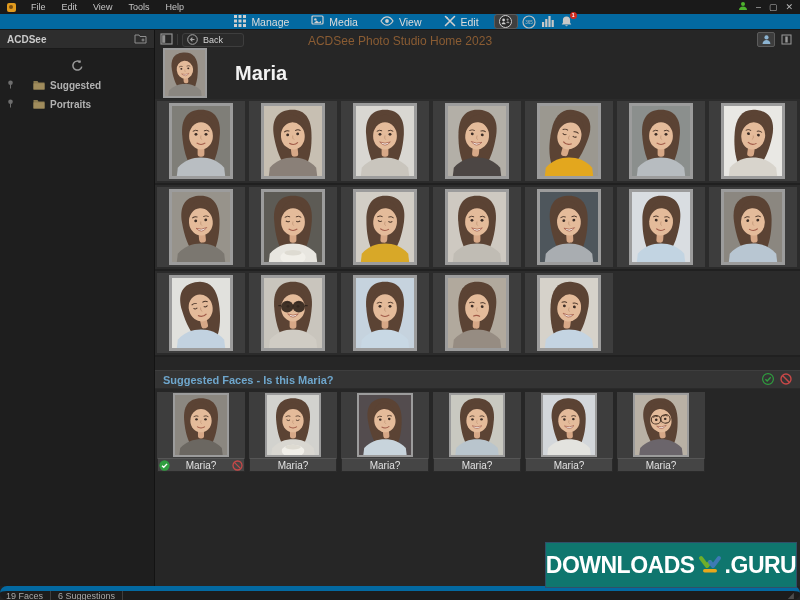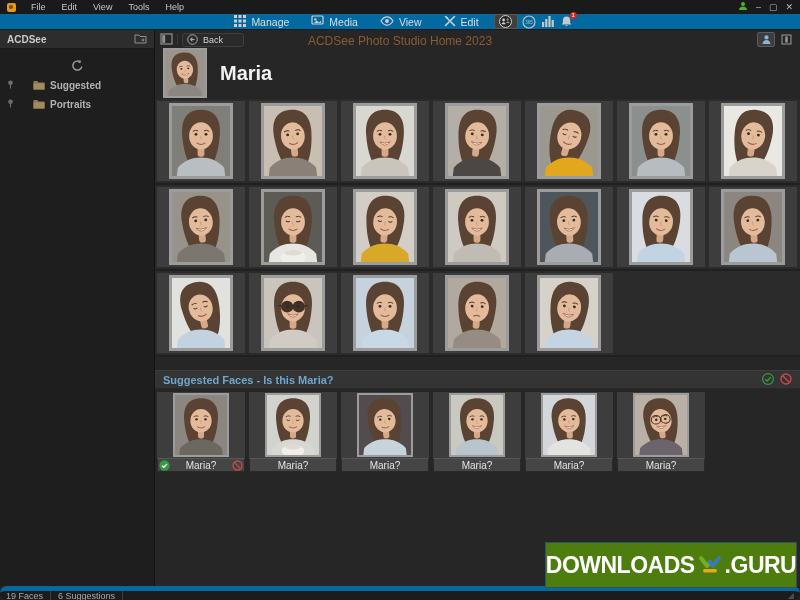--- a/index.html
+++ b/index.html
@@ -33,21 +33,21 @@
   .folder-item { height:19px; display:flex; align-items:center; gap:5px; padding-left:7px; font-size:10px; font-weight:bold; color:#b2b2b2; cursor:default; }
 
   .content { flex:1; background:#262626; display:flex; flex-direction:column; min-width:0; }
   .content-toolbar { height:19px; display:flex; align-items:center; gap:4px; padding:0 5px; }
   .vsep { width:1px; height:11px; background:#3c3c3c; }
   .back-btn { height:14px; background:#2a2a2a; border:1px solid #3e3e3e; border-radius:3px; display:flex; align-items:center; gap:5px; padding:0 20px 0 4px; font-size:9px; color:#d2d2d2; }
   .view-toggles { margin-left:auto; display:flex; gap:2px; }
   .vt { width:18px; height:15px; display:flex; align-items:center; justify-content:center; border-radius:2px; }
   .vt.active { background:#3d3d3d; border:1px solid #5c5c5c; }
 
-  .person-header { height:48px; display:flex; align-items:center; gap:13px; padding-left:8px; }
+  .person-header { height:48px; display:flex; align-items:center; gap:28px; padding-left:8px; }
   .avatar-frame { border:2px solid #9c9c9c; line-height:0; }
   .person-name { font-size:20px; font-weight:bold; color:#f2f2f2; }
 
   .grid { margin-top:2px; }
   .grid-row { display:flex; gap:4px; background:#2b2b2b; padding:2px; border-bottom:2px solid #202020; }
   .face-cell { width:88px; height:80px; background:#3d3d3d; flex:0 0 auto; display:flex; align-items:center; justify-content:center; }
   .photo-frame { border:3px solid #9c9c9c; line-height:0; }
 
   .sugg-header { margin-top:13px; height:19px; background:#343434; border-top:1px solid #3e3e3e; border-bottom:1px solid #2a2a2a; display:flex; align-items:center; padding:0 8px; font-size:11px; font-weight:bold; color:#6ea6cc; }
   .sugg-header .hdr-icons { margin-left:auto; display:flex; gap:6px; align-items:center; }
@@ -58,21 +58,21 @@
   .sugg-label { height:14px; background:#454545; border:1px solid #2a2a2a; border-top:1px solid #565656; display:flex; align-items:center; justify-content:center; font-size:10px; color:#e2e2e2; position:relative; }
   .sugg-label .confirm { position:absolute; left:1px; top:1px; }
   .sugg-label .reject { position:absolute; right:1px; top:1px; }
 
   
   .statusbar { height:14px; background:#1c1c1c; border-top:5px solid #0369a1; display:flex; align-items:center; gap:7px; padding:0 6px; font-size:9px; color:#a8a8a8;border-radius:7px; }
   .statusbar .sep { width:1px; height:9px; background:#3e3e3e; }
   .grip { margin-left:auto; color:#4c4c4c; font-size:8px; line-height:8px; }
 
   
-  .watermark { position:absolute; left:545px; top:542px; width:252px; height:46px; background:#4d7c0f; border:1px solid #304f68; display:flex; align-items:center; justify-content:center; gap:1px; color:#ffffff; font-weight:bold; font-size:23px; letter-spacing:-0.5px; }
+  .watermark { position:absolute; left:545px; top:542px; width:252px; height:46px; background:#0f766e; border:1px solid #304f68; display:flex; align-items:center; justify-content:center; gap:1px; color:#ffffff; font-weight:bold; font-size:23px; letter-spacing:-0.5px; }
   .wm-icon { margin:0 2px; }
 </style>
 </head>
 <body>
 
 <div class="menubar">
   <div class="app-logo"></div>
   <div class="menus" id="menus">
       <span>File</span>
       <span>Edit</span>

